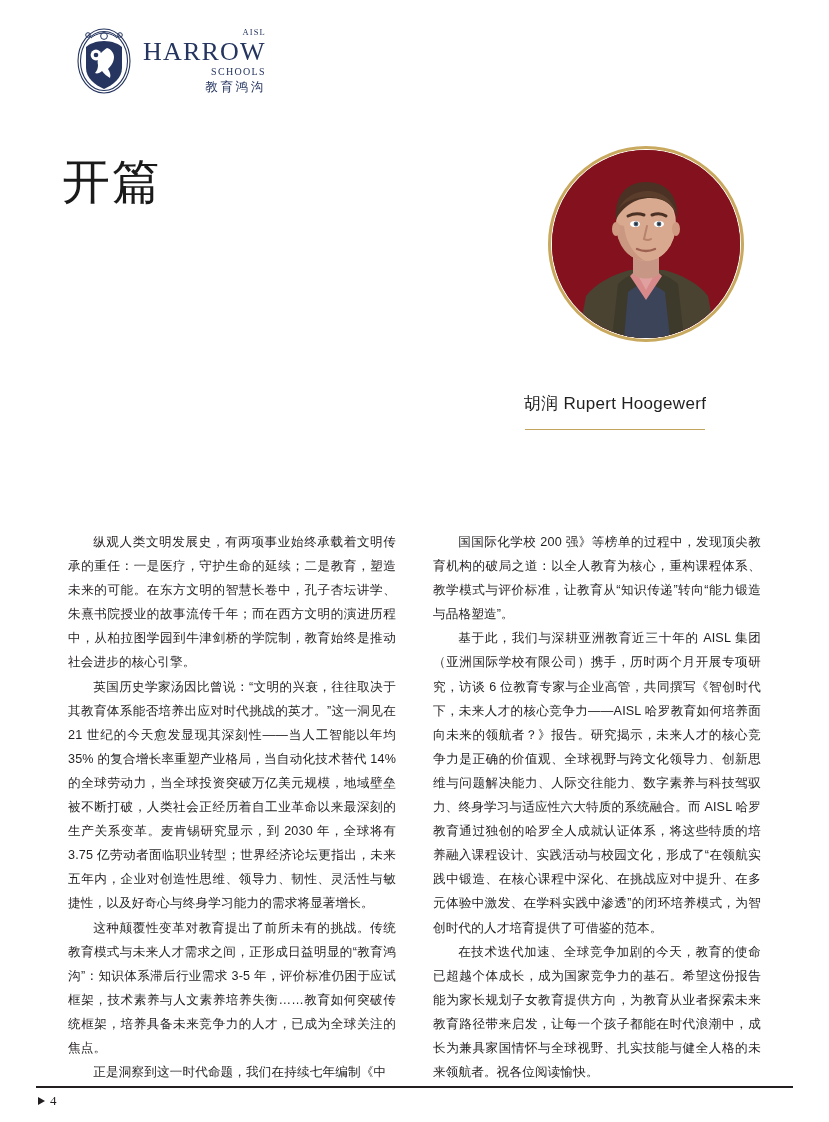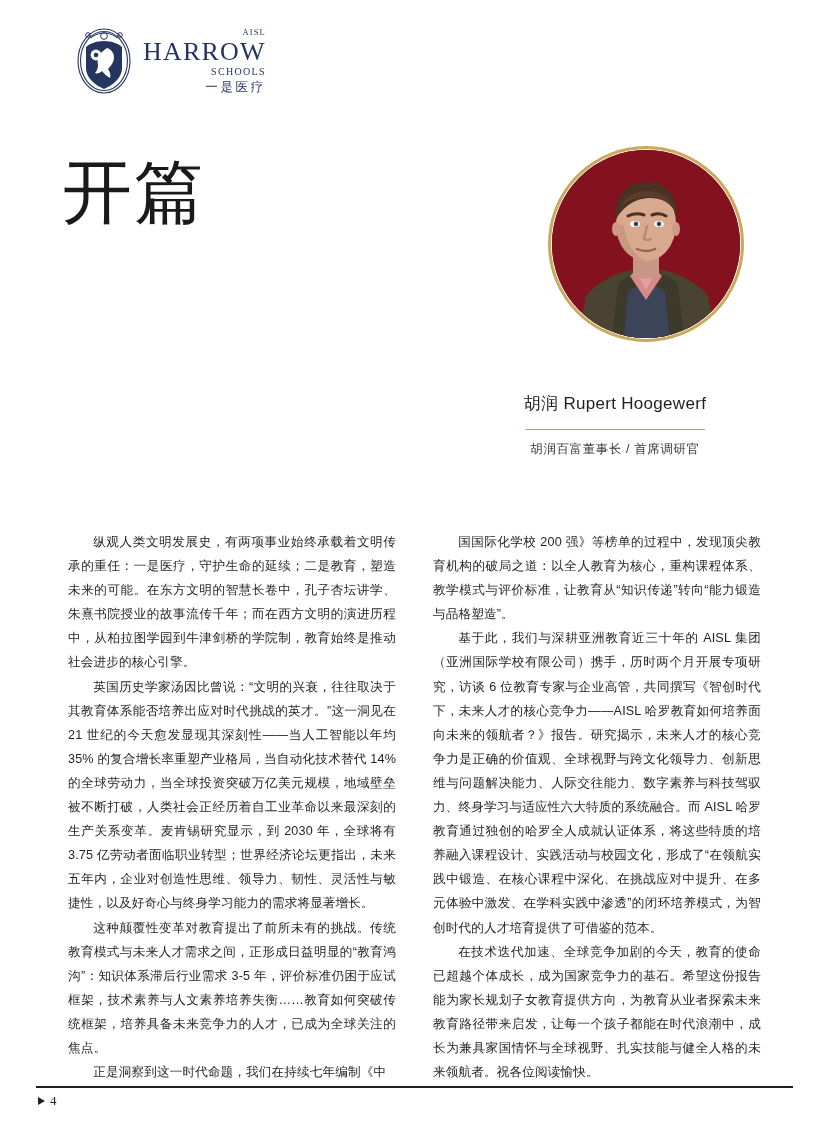--- a/index.html
+++ b/index.html
@@ -68,21 +68,21 @@
     line-height: 1.3;
     margin-top: 1px;
   }
 
   
   .section-title {
     position: absolute;
     left: 62px;
     top: 158px;
     font-family: "Liberation Serif", "DejaVu Serif", serif;
-    font-size: 70px;
+    font-size: 48px;
     letter-spacing: 2px;
     color: #1a1a1a;
     line-height: 1;
   }
 
   
   .portrait-wrap {
     position: absolute;
     left: 548px;
     top: 146px;
@@ -217,21 +217,21 @@
           <circle cx="28" cy="8" r="3.4"></circle>
           <circle cx="12" cy="7" r="2.3"></circle>
           <circle cx="44" cy="7" r="2.3"></circle>
         </g>
       </svg>
     </span>
     <span class="wordmark">
       <span class="aisl">AISL</span>
       <span class="harrow">HARROW</span>
       <span class="schools">SCHOOLS</span>
-      <span class="cn">一是医疗</span>
+      <span class="cn">教育鸿沟</span>
     </span>
   </div>
 
   <div class="section-title">开篇</div>
 
   <div class="portrait-wrap">
     <div class="portrait-photo">
       <svg viewBox="0 0 188 188" xmlns="http://www.w3.org/2000/svg" preserveAspectRatio="xMidYMid slice">
         <rect x="0" y="0" width="188" height="188" fill="#8c1420"></rect>
         <rect x="0" y="0" width="188" height="188" fill="#7a101c" opacity="0.45"></rect>
@@ -271,21 +271,20 @@
         <ellipse cx="64" cy="79" rx="4" ry="7" fill="#d09a82"></ellipse>
         <ellipse cx="124" cy="79" rx="4" ry="7" fill="#d09a82"></ellipse>
       </svg>
     </div>
     <div class="portrait-ring"></div>
   </div>
 
   <div class="byline">
     <div class="byline-name">胡润 Rupert Hoogewerf</div>
     <div class="byline-rule"></div>
-    <div class="byline-role">胡润百富董事长 / 首席调研官</div>
   </div>
 
   <div class="columns">
     <div class="col">
       <p>纵观人类文明发展史，有两项事业始终承载着文明传承的重任：一是医疗，守护生命的延续；二是教育，塑造未来的可能。在东方文明的智慧长卷中，孔子杏坛讲学、朱熹书院授业的故事流传千年；而在西方文明的演进历程中，从柏拉图学园到牛津剑桥的学院制，教育始终是推动社会进步的核心引擎。</p>
       <p>英国历史学家汤因比曾说：“文明的兴衰，往往取决于其教育体系能否培养出应对时代挑战的英才。”这一洞见在 21 世纪的今天愈发显现其深刻性——当人工智能以年均 35% 的复合增长率重塑产业格局，当自动化技术替代 14% 的全球劳动力，当全球投资突破万亿美元规模，地域壁垒被不断打破，人类社会正经历着自工业革命以来最深刻的生产关系变革。麦肯锡研究显示，到 2030 年，全球将有 3.75 亿劳动者面临职业转型；世界经济论坛更指出，未来五年内，企业对创造性思维、领导力、韧性、灵活性与敏捷性，以及好奇心与终身学习能力的需求将显著增长。</p>
       <p>这种颠覆性变革对教育提出了前所未有的挑战。传统教育模式与未来人才需求之间，正形成日益明显的“教育鸿沟”：知识体系滞后行业需求 3-5 年，评价标准仍困于应试框架，技术素养与人文素养培养失衡……教育如何突破传统框架，培养具备未来竞争力的人才，已成为全球关注的焦点。</p>
       <p>正是洞察到这一时代命题，我们在持续七年编制《中</p>
     </div>
     <div class="col">

